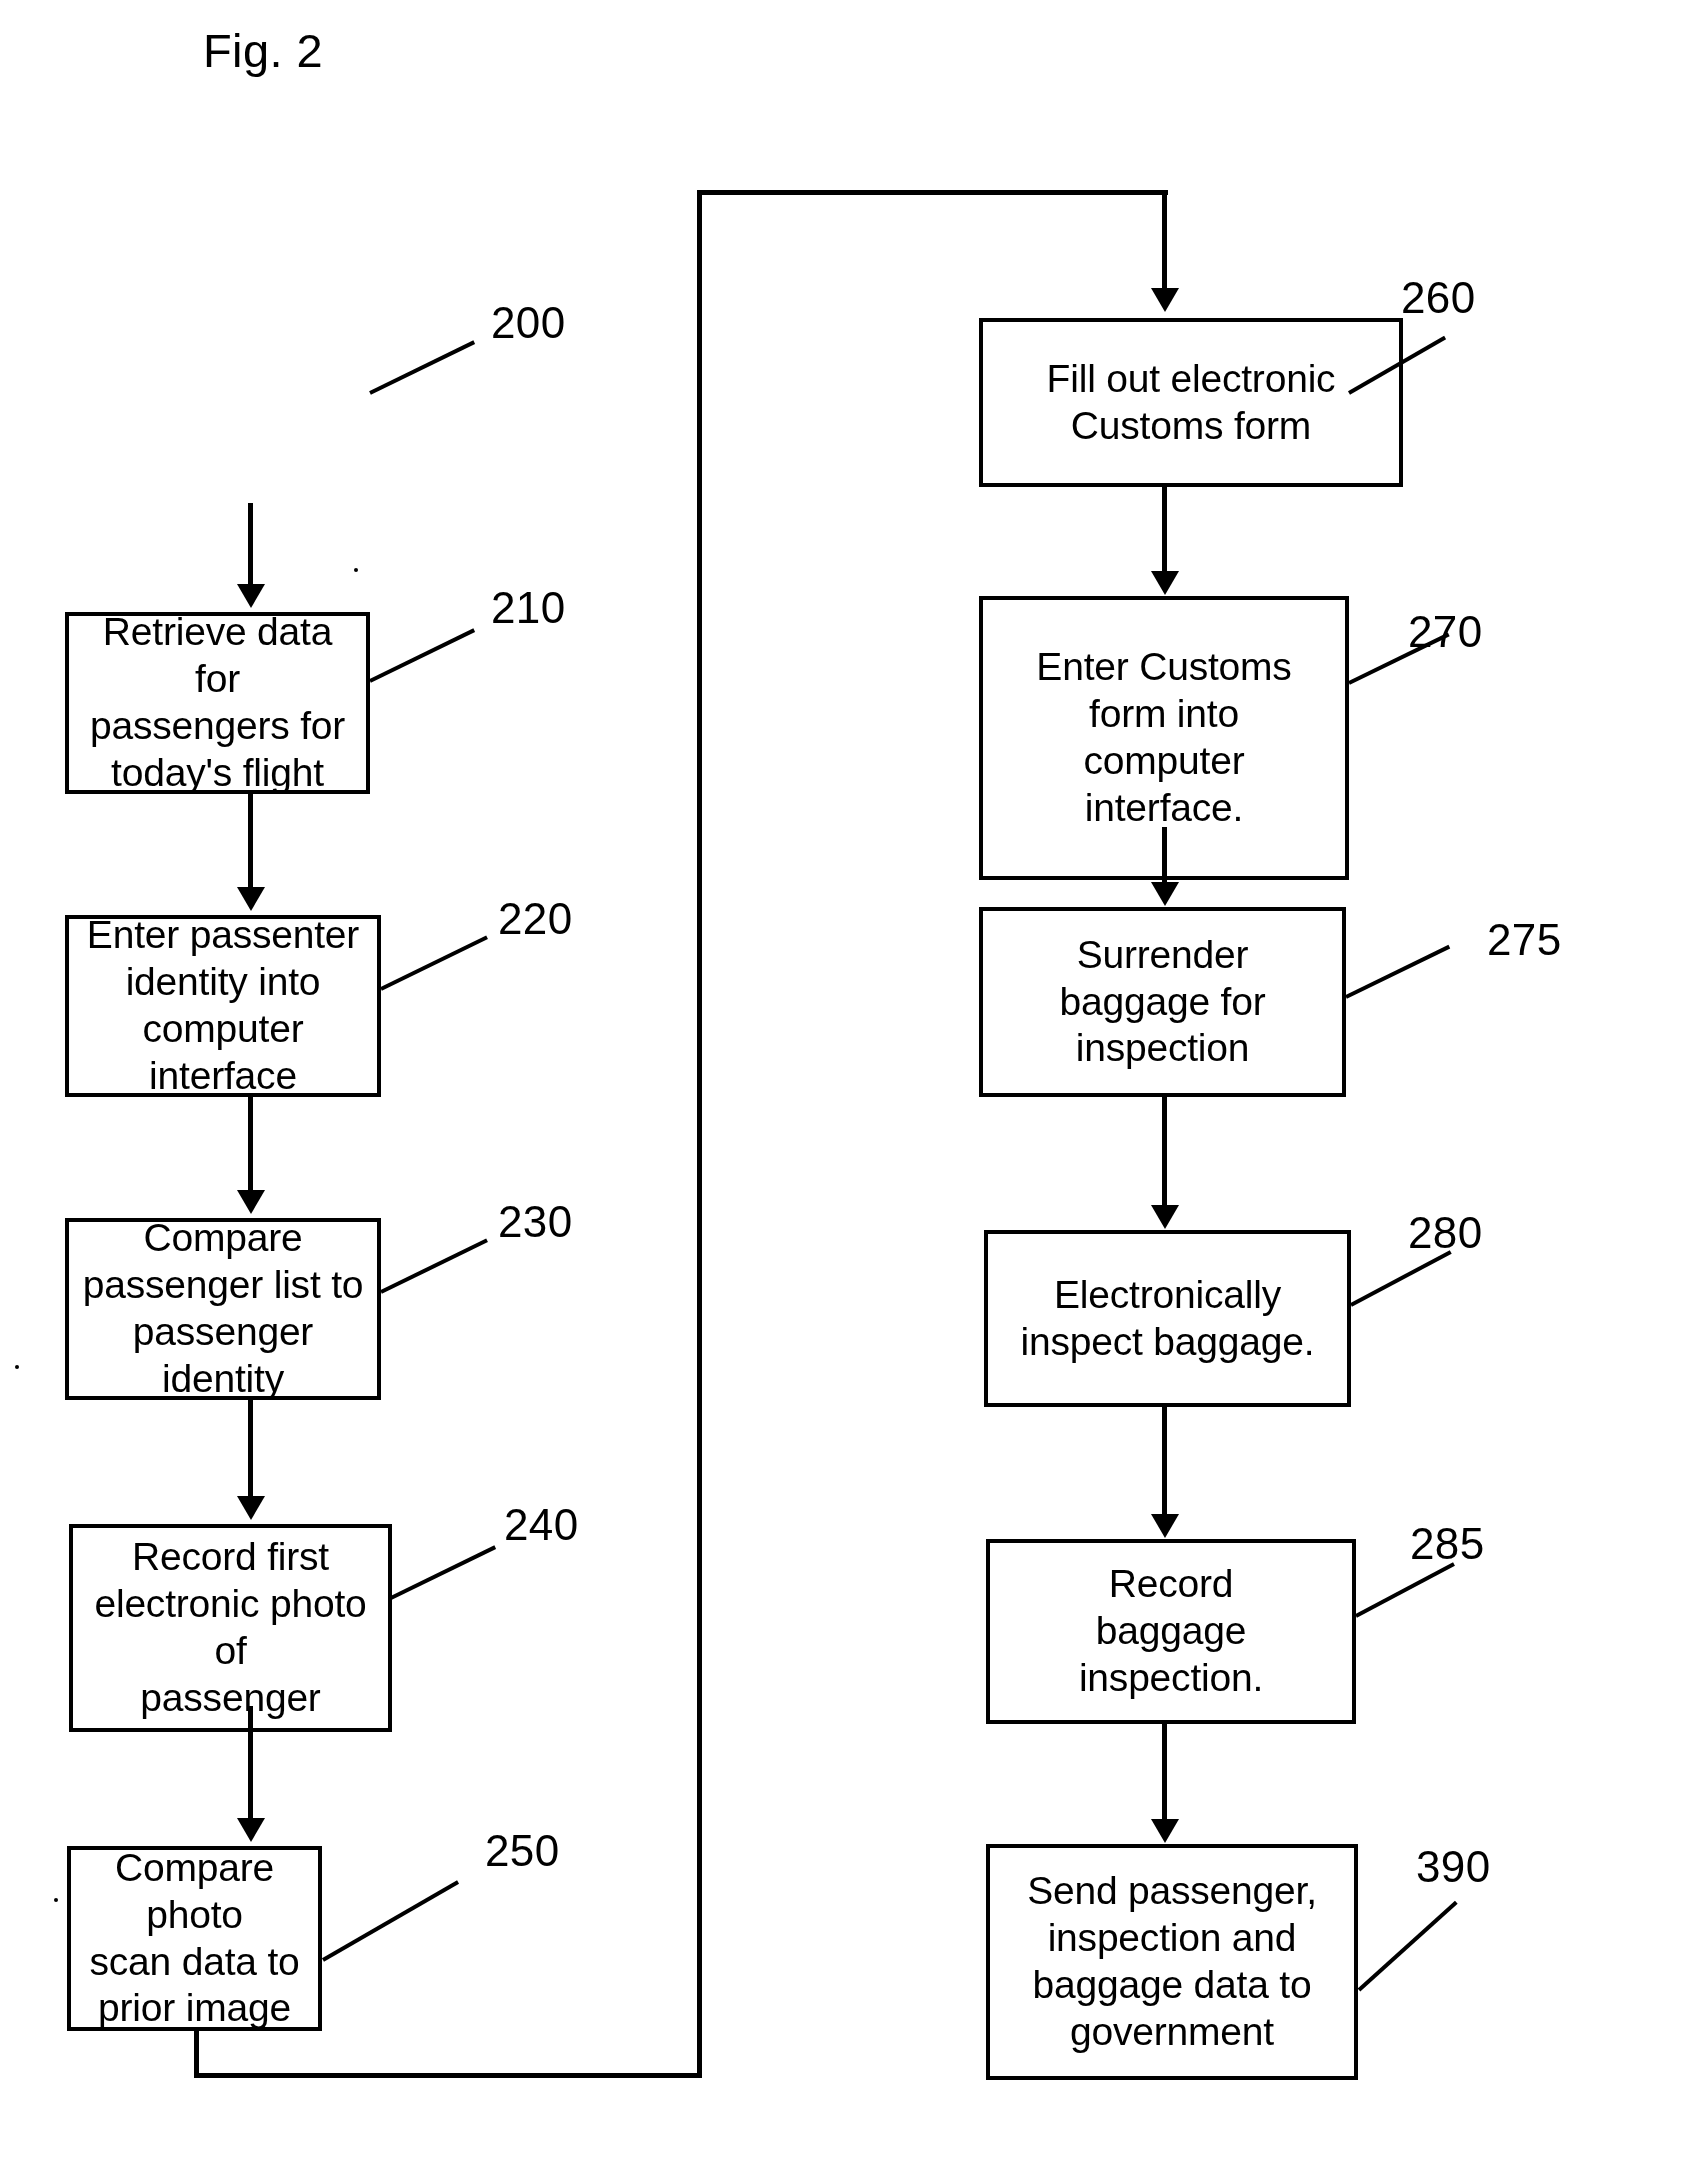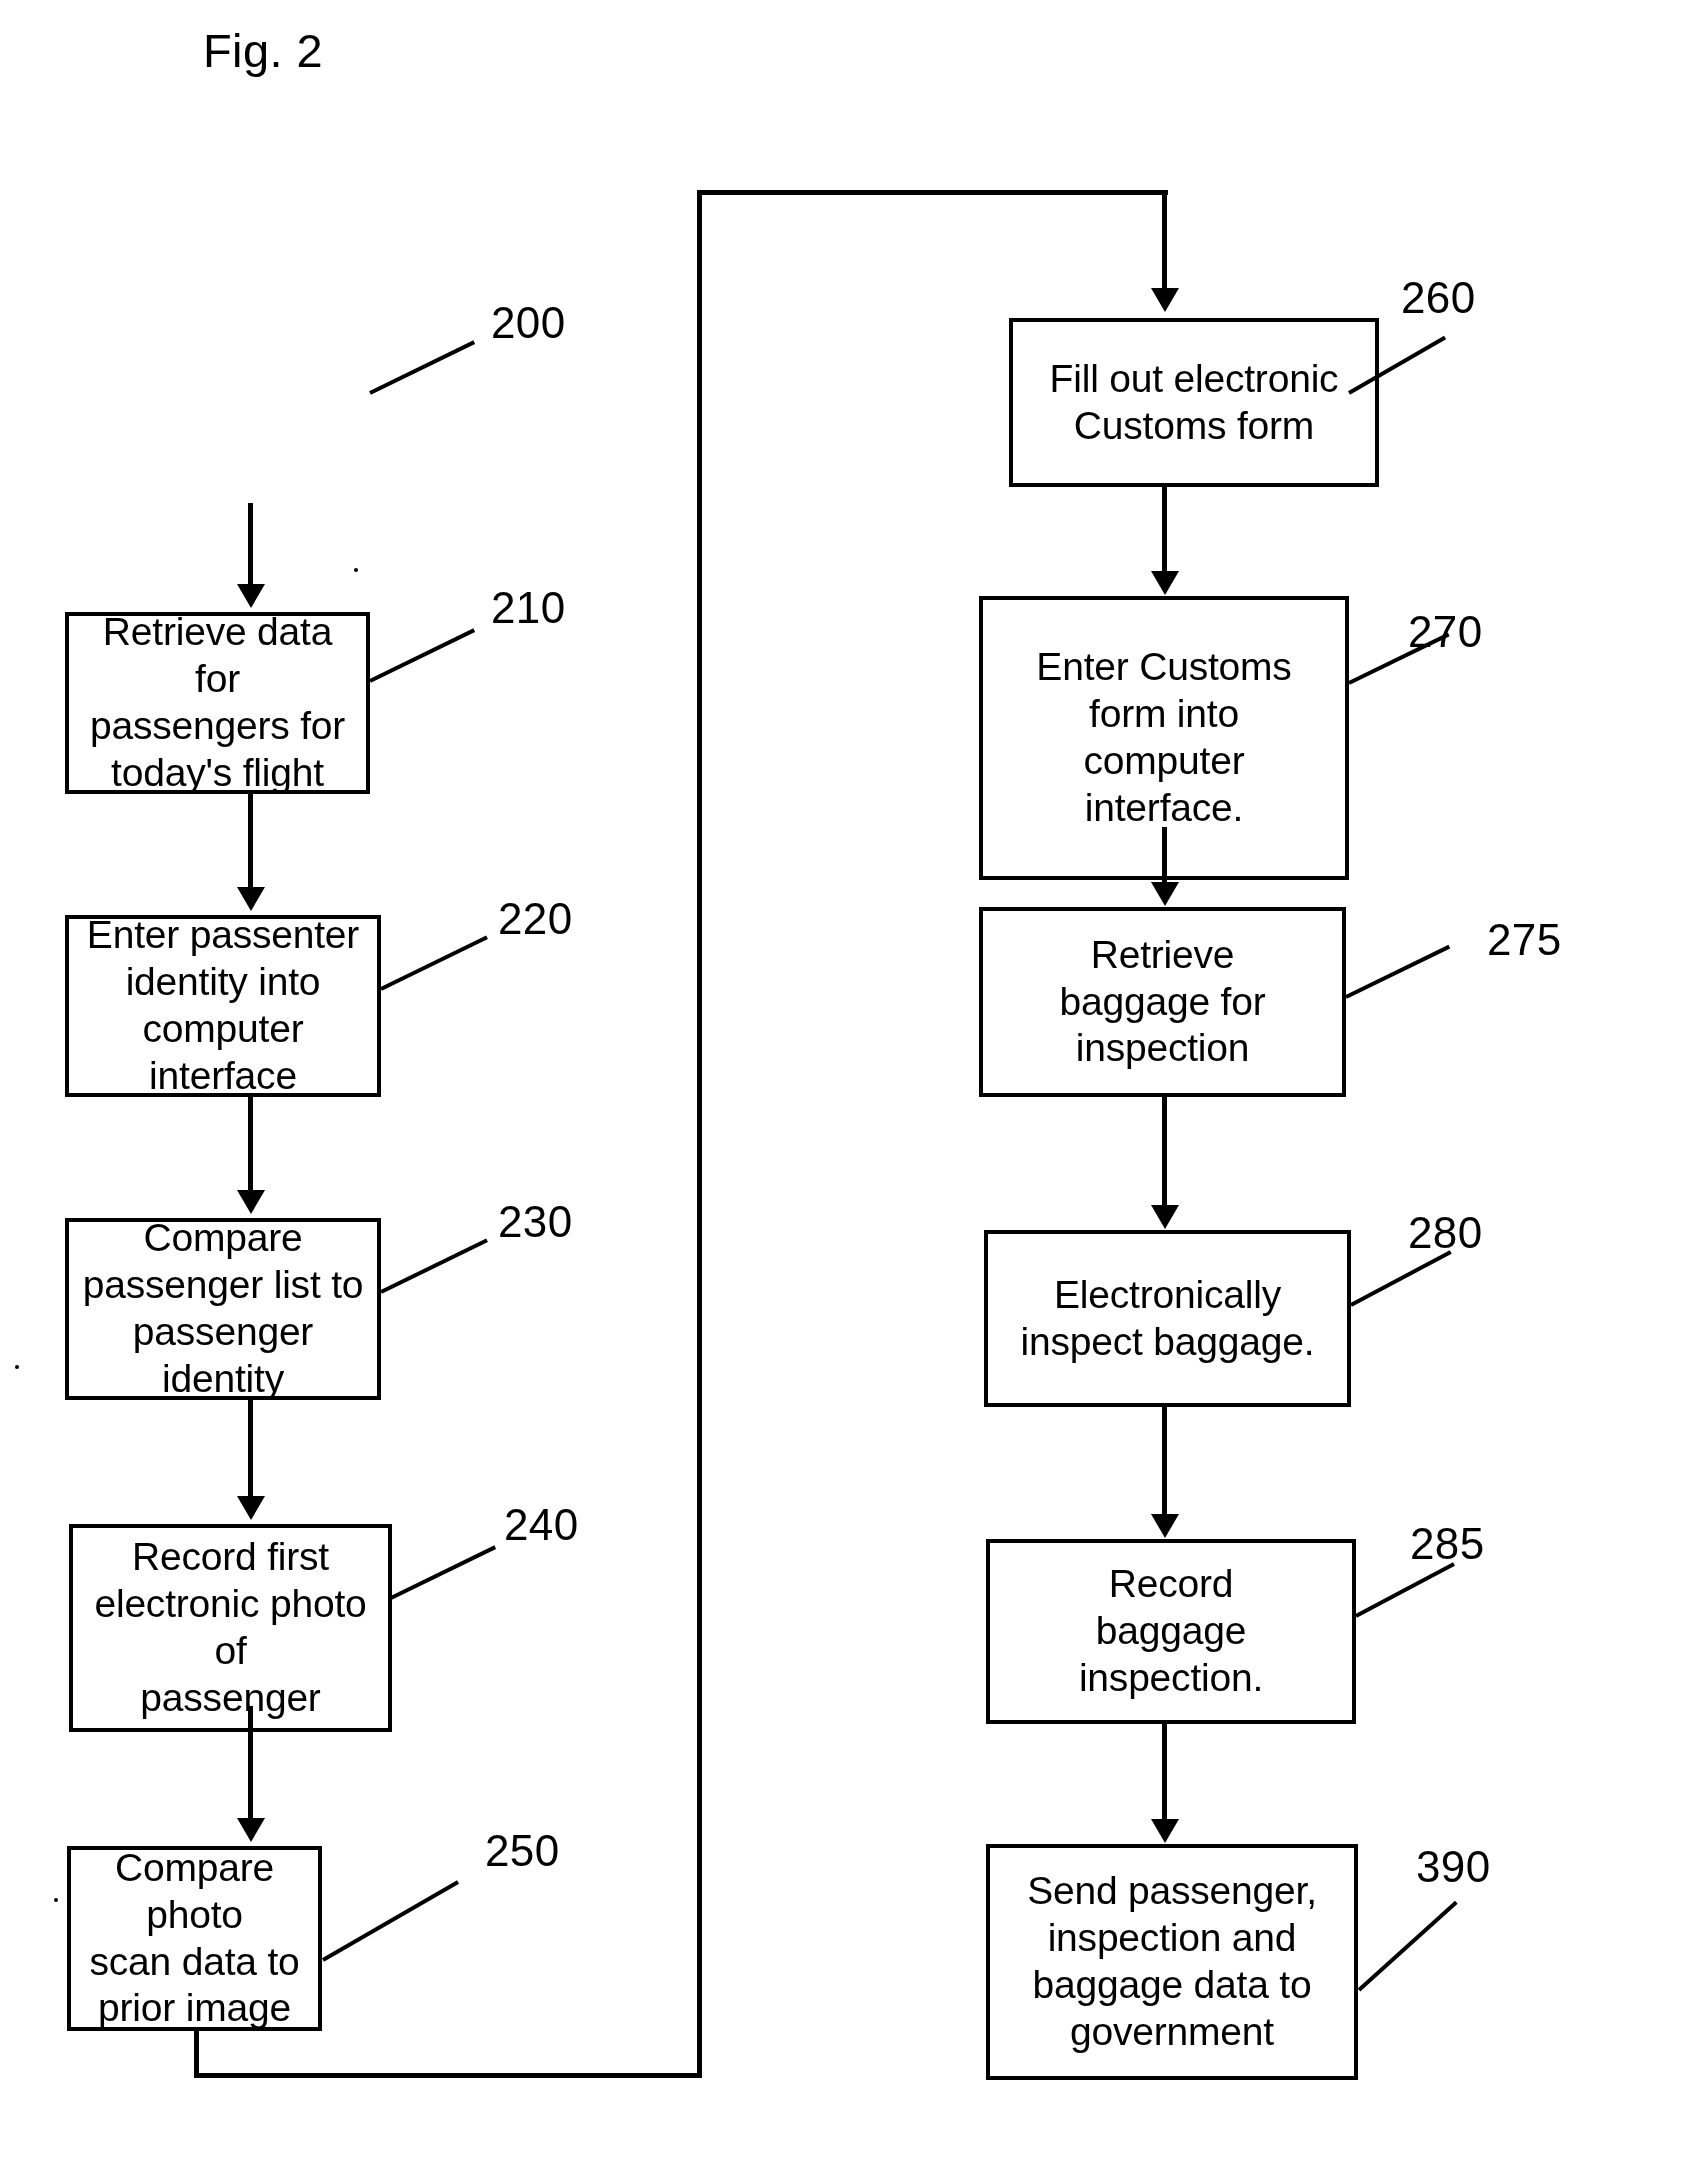--- a/index.html
+++ b/index.html
@@ -121,38 +121,38 @@
   <div class="leader" style="left:391px; top:1596px; width:116px; transform:rotate(-26deg);"></div>
 
   <div class="flow-box" style="left:67px; top:1846px; width:255px; height:185px;">
     <span class="box-label">Compare photo
 scan data to
 prior image</span>
   </div>
   <div class="ref-num" style="left:485px; top:1826px;">250</div>
   <div class="leader" style="left:323px; top:1958px; width:156px; transform:rotate(-30deg);"></div>
 
-  <div class="flow-box" style="left:979px; top:318px; width:370px; height:169px;margin-left:30px;">
+  <div class="flow-box" style="left:979px; top:318px; width:424px; height:169px;">
     <span class="box-label">Fill out electronic
 Customs form</span>
   </div>
   <div class="ref-num" style="left:1401px; top:273px;">260</div>
   <div class="leader" style="left:1349px; top:391px; width:111px; transform:rotate(-30deg);"></div>
 
   <div class="flow-box" style="left:979px; top:596px; width:370px; height:284px;">
     <span class="box-label">Enter Customs
 form into
 computer
 interface.</span>
   </div>
   <div class="ref-num" style="left:1408px; top:607px;">270</div>
   <div class="leader" style="left:1349px; top:681px; width:111px; transform:rotate(-26deg);"></div>
 
   <div class="flow-box" style="left:979px; top:907px; width:367px; height:190px;">
-    <span class="box-label">Retrieve
+    <span class="box-label">Surrender
 baggage for
 inspection</span>
   </div>
   <div class="ref-num" style="left:1487px; top:915px;">275</div>
   <div class="leader" style="left:1346px; top:995px; width:115px; transform:rotate(-26deg);"></div>
 
   <div class="flow-box" style="left:984px; top:1230px; width:367px; height:177px;">
     <span class="box-label">Electronically
 inspect baggage.</span>
   </div>

